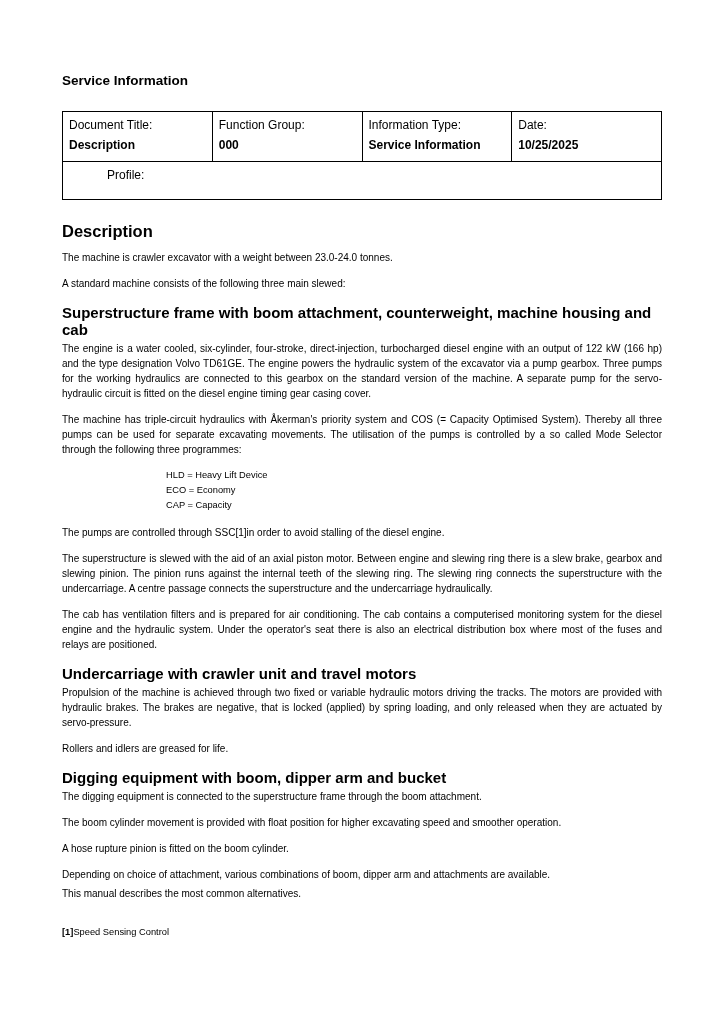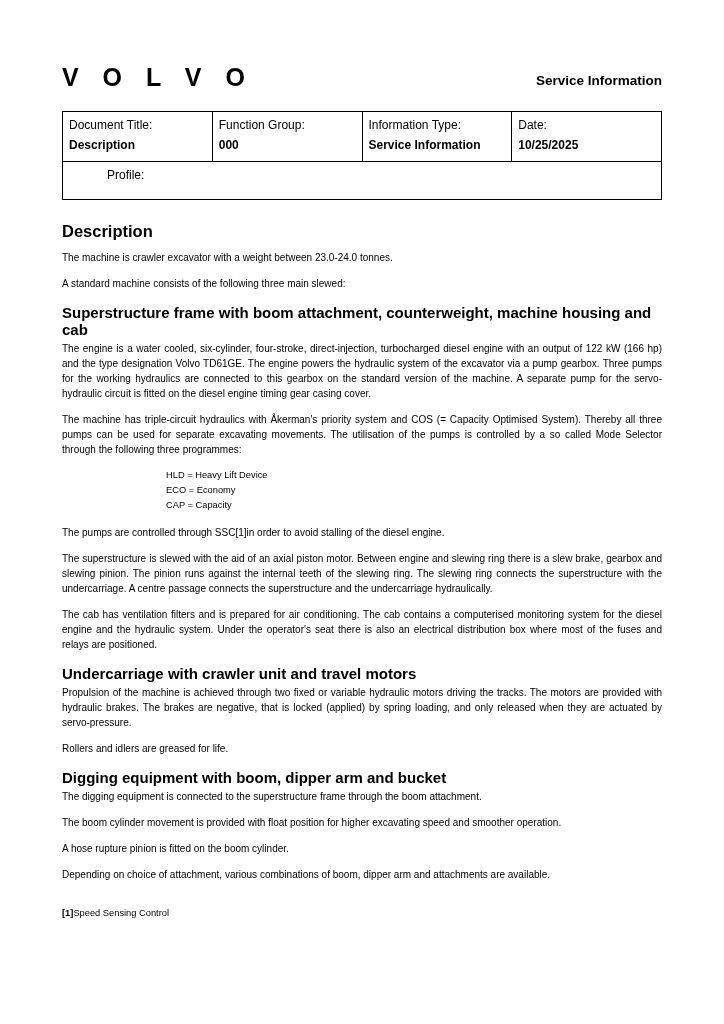--- a/index.html
+++ b/index.html
@@ -125,21 +125,20 @@
   .footnote b {
     font-weight: bold;
   }
 </style>
 </head>
 <body>
 
 <div class="page">
 
   <div class="doc-header">
-    <div class="logo">V O L V O</div>
     <div class="service-info-title">Service Information</div>
   </div>
 
   <table class="info-table">
     <tbody>
         <tr>
       <td>
         <span class="cell-label">Document Title:</span>
         <span class="cell-value">Description</span>
       </td>
@@ -186,18 +185,19 @@
 
   <h2 class="sub">Undercarriage with crawler unit and travel motors</h2>
   <p class="para">Propulsion of the machine is achieved through two fixed or variable hydraulic motors driving the tracks. The motors are provided with hydraulic brakes. The brakes are negative, that is locked (applied) by spring loading, and only released when they are actuated by servo-pressure.</p>
   <p class="para">Rollers and idlers are greased for life.</p>
 
   <h2 class="sub">Digging equipment with boom, dipper arm and bucket</h2>
   <p class="para">The digging equipment is connected to the superstructure frame through the boom attachment.</p>
   <p class="para">The boom cylinder movement is provided with float position for higher excavating speed and smoother operation.</p>
   <p class="para">A hose rupture pinion is fitted on the boom cylinder.</p>
   <p class="para tight">Depending on choice of attachment, various combinations of boom, dipper arm and attachments are available.</p>
+  <p class="para">This manual describes the most common alternatives.</p>
 
   <div class="footnote">
     <b>[1]</b><span>Speed Sensing Control</span>
   </div>
 
 </div>
 
 </body></html>

